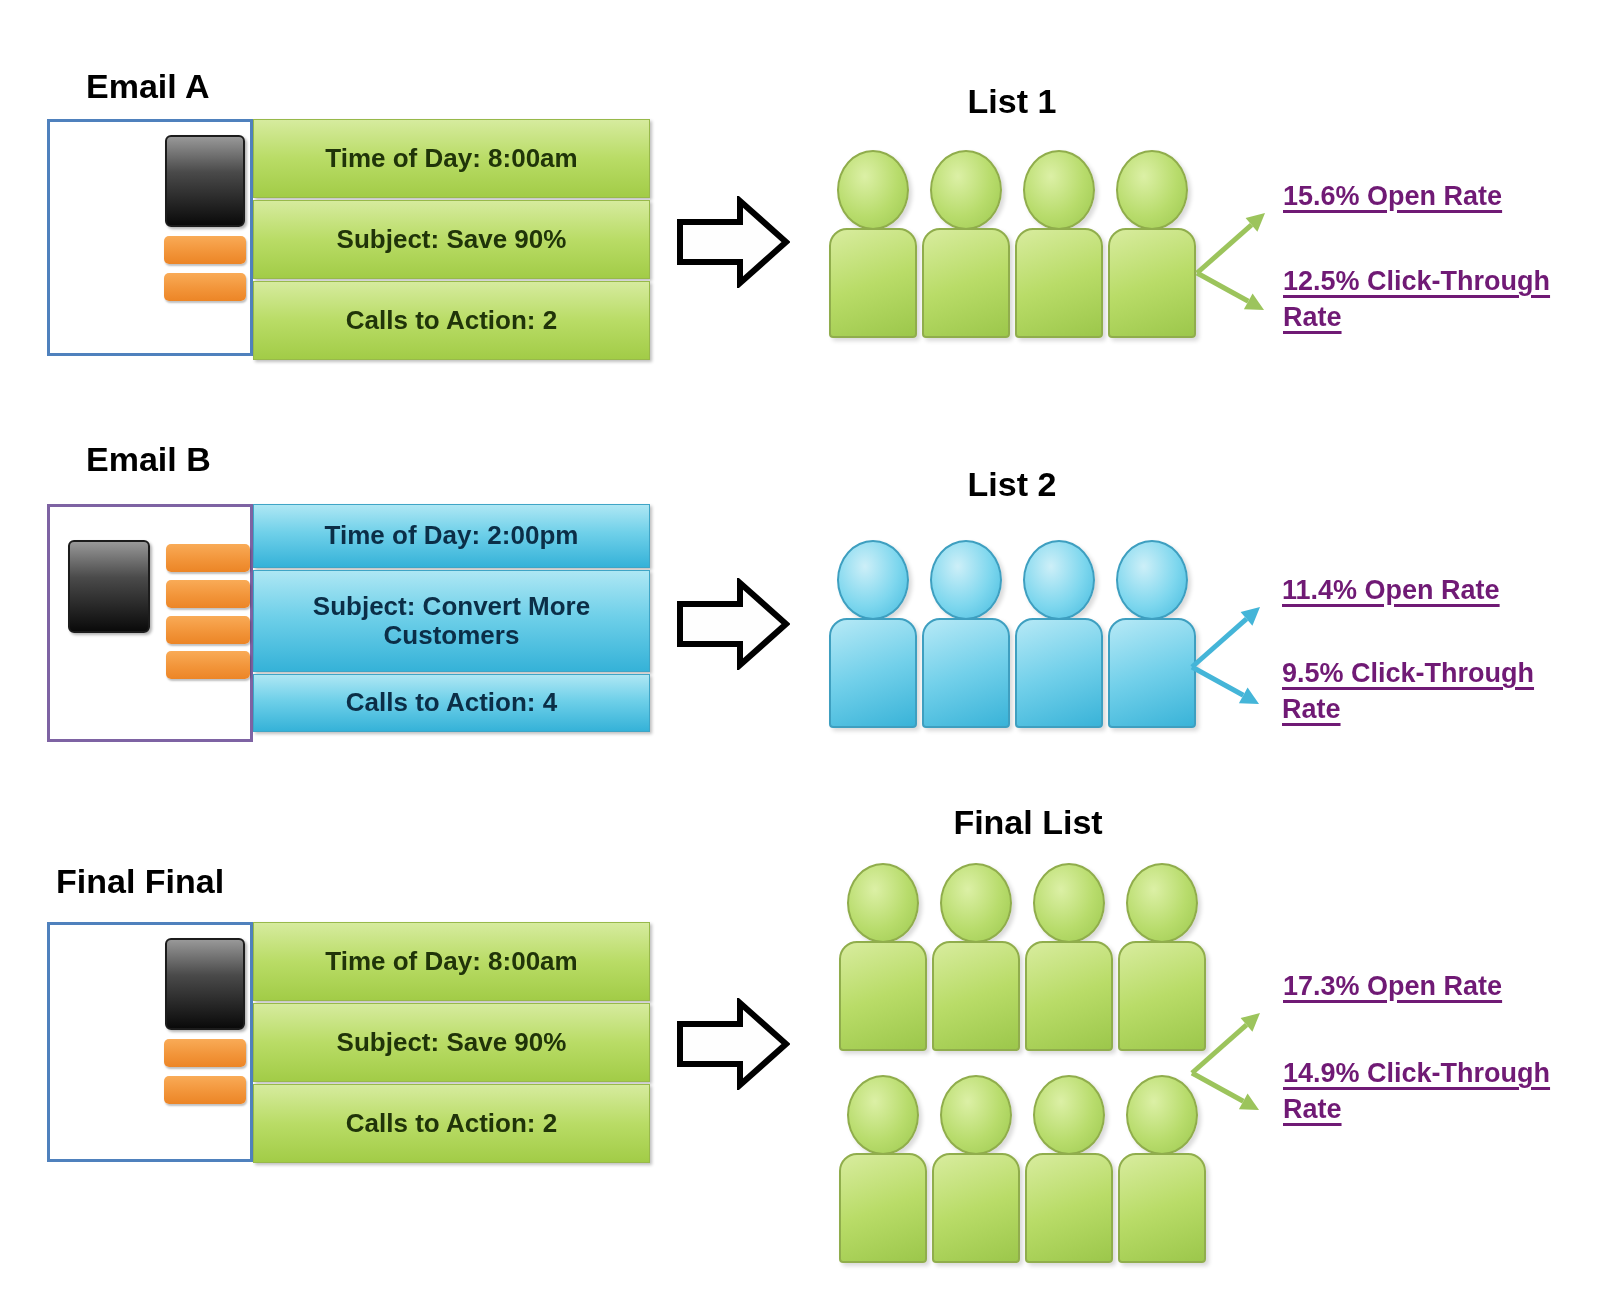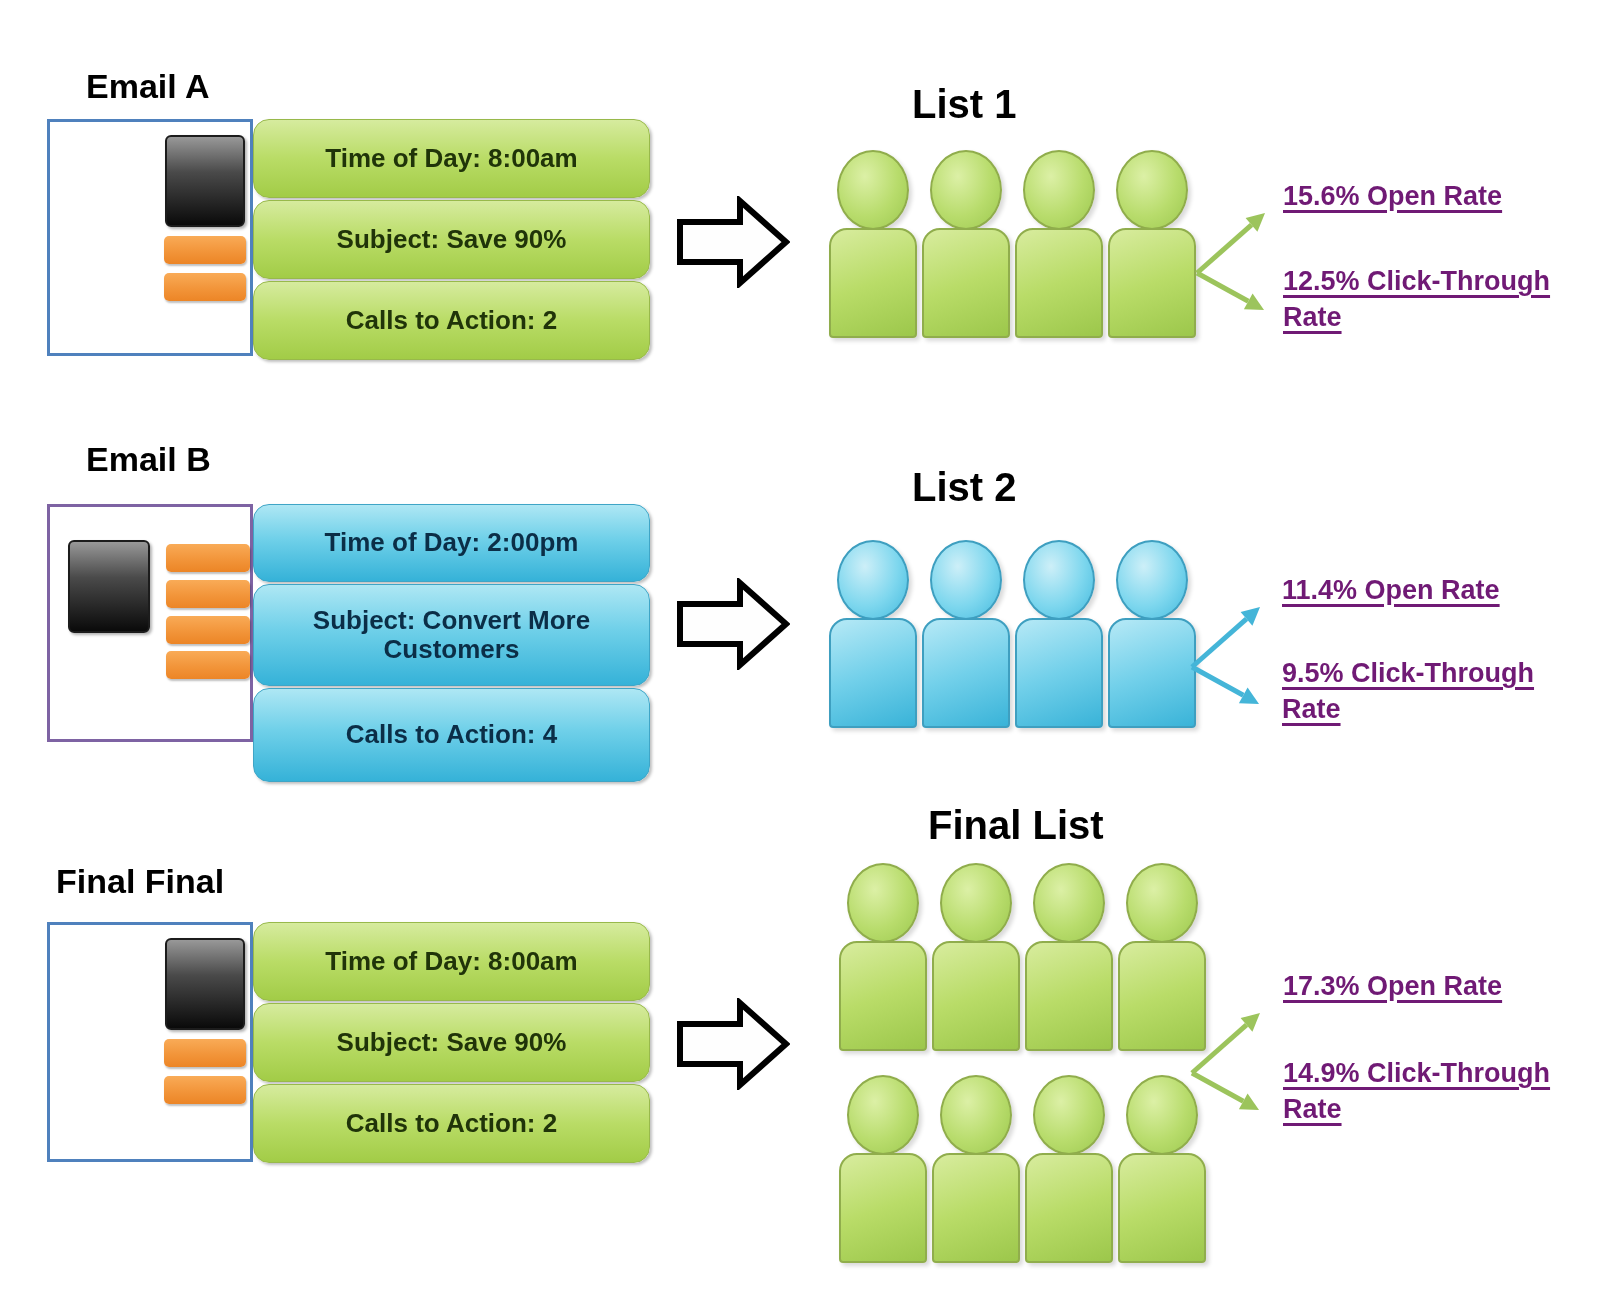--- a/index.html
+++ b/index.html
@@ -1,33 +1,33 @@
 <!DOCTYPE html>
 <html><head>
 <meta charset="utf-8">
 <style>
   html,body { margin:0; padding:0; background:#ffffff; }
   body { font-family: "Liberation Sans", sans-serif; }
   #stage { position:relative; width:1600px; height:1292px; background:#ffffff; overflow:hidden; }
 
   .title { position:absolute; font-weight:bold; font-size:34px; color:#000; white-space:nowrap; }
-  .list-title { position:absolute; font-weight:bold; font-size:40px; color:#000; width:200px; }
+  .list-title { position:absolute; font-weight:bold; font-size:34px; color:#000; width:200px; text-align:center; }
 
   .email-box { position:absolute; width:206px; background:#ffffff; border:3px solid #4f81bd; box-sizing:border-box; }
   .email-box.purple { border-color:#7e63a3; }
 
   .black-rect { position:absolute; background:linear-gradient(180deg,#989898 0%,#4a4a4a 40%,#0a0a0a 100%);
                 border:2px solid #1c1c1c; border-radius:6px; box-sizing:border-box;
                 box-shadow:2px 2px 3px rgba(0,0,0,0.3); }
   .orange-bar { position:absolute; background:linear-gradient(180deg,#f9ab57 0%,#f2953a 55%,#ec8526 100%);
                 border-radius:5px; box-shadow:1px 2px 2px rgba(0,0,0,0.25); }
 
   .bar-stack { position:absolute; width:397px; display:flex; flex-direction:column; }
   .bar { display:flex; align-items:center; justify-content:center; text-align:center;
-         padding:0 28px; box-sizing:border-box; border-radius:16px; margin-bottom:2px;
+         padding:0 28px; box-sizing:border-box; border-radius:0; margin-bottom:2px;
          font-weight:bold; font-size:26px; line-height:1.12;
          box-shadow:2px 2px 3px rgba(0,0,0,0.25); }
   .bar.green { background:linear-gradient(180deg,#d6eb9e 0%,#b9dc66 50%,#a2cc47 100%);
                color:#203409; border:1px solid #98b94b; }
   .bar.blue  { background:linear-gradient(180deg,#aee7f4 0%,#6fd0e9 45%,#35b2d8 100%);
                color:#0b2e47; border:1px solid #3fa5c6; }
 
   .people-group { position:absolute; }
   .row { display:flex; }
   .row + .row { margin-top:22px; }
@@ -111,23 +111,23 @@
 
   <div class="email-box purple" style="left:47px; top:504px; height:238px;">
     <div class="black-rect" style="left:18px; top:33px; width:82px; height:93px;"></div>
     <div class="orange-bar" style="left:116px; top:37px; width:84px; height:28px;"></div>
     <div class="orange-bar" style="left:116px; top:73px; width:84px; height:28px;"></div>
     <div class="orange-bar" style="left:116px; top:109px; width:84px; height:28px;"></div>
     <div class="orange-bar" style="left:116px; top:144px; width:84px; height:28px;"></div>
   </div>
 
   <div class="bar-stack" style="left:253px; top:504px;">
-    <div class="bar blue" style="height:78px;">Time of Day: 2:00pm</div>
+    <div class="bar blue" style="height:64px;">Time of Day: 2:00pm</div>
     <div class="bar blue" style="height:102px;">Subject: Convert More Customers</div>
-    <div class="bar blue" style="height:94px;">Calls to Action: 4</div>
+    <div class="bar blue" style="height:58px;">Calls to Action: 4</div>
   </div>
 
   <svg class="abs" style="left:676px; top:578px;" width="114" height="92" viewBox="0 0 114 92">
     <polygon points="4,26 64,26 64,5 110,46 64,87 64,66 4,66" fill="#fefefe" stroke="#000000" stroke-width="6"></polygon>
   </svg>
 
   <div class="list-title" style="left:912px; top:465px;">List 2</div>
 
   <div class="people-group" style="left:828px; top:540px;">
     <div class="row blue-people">

